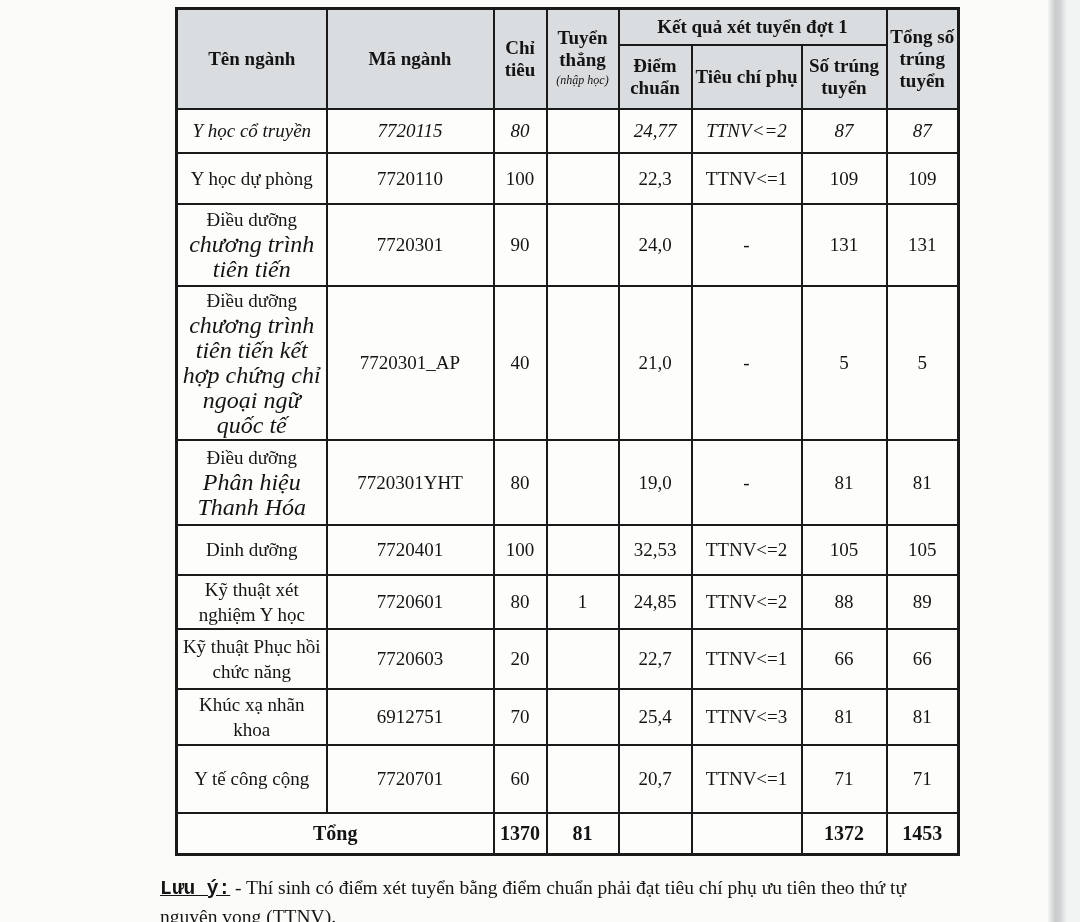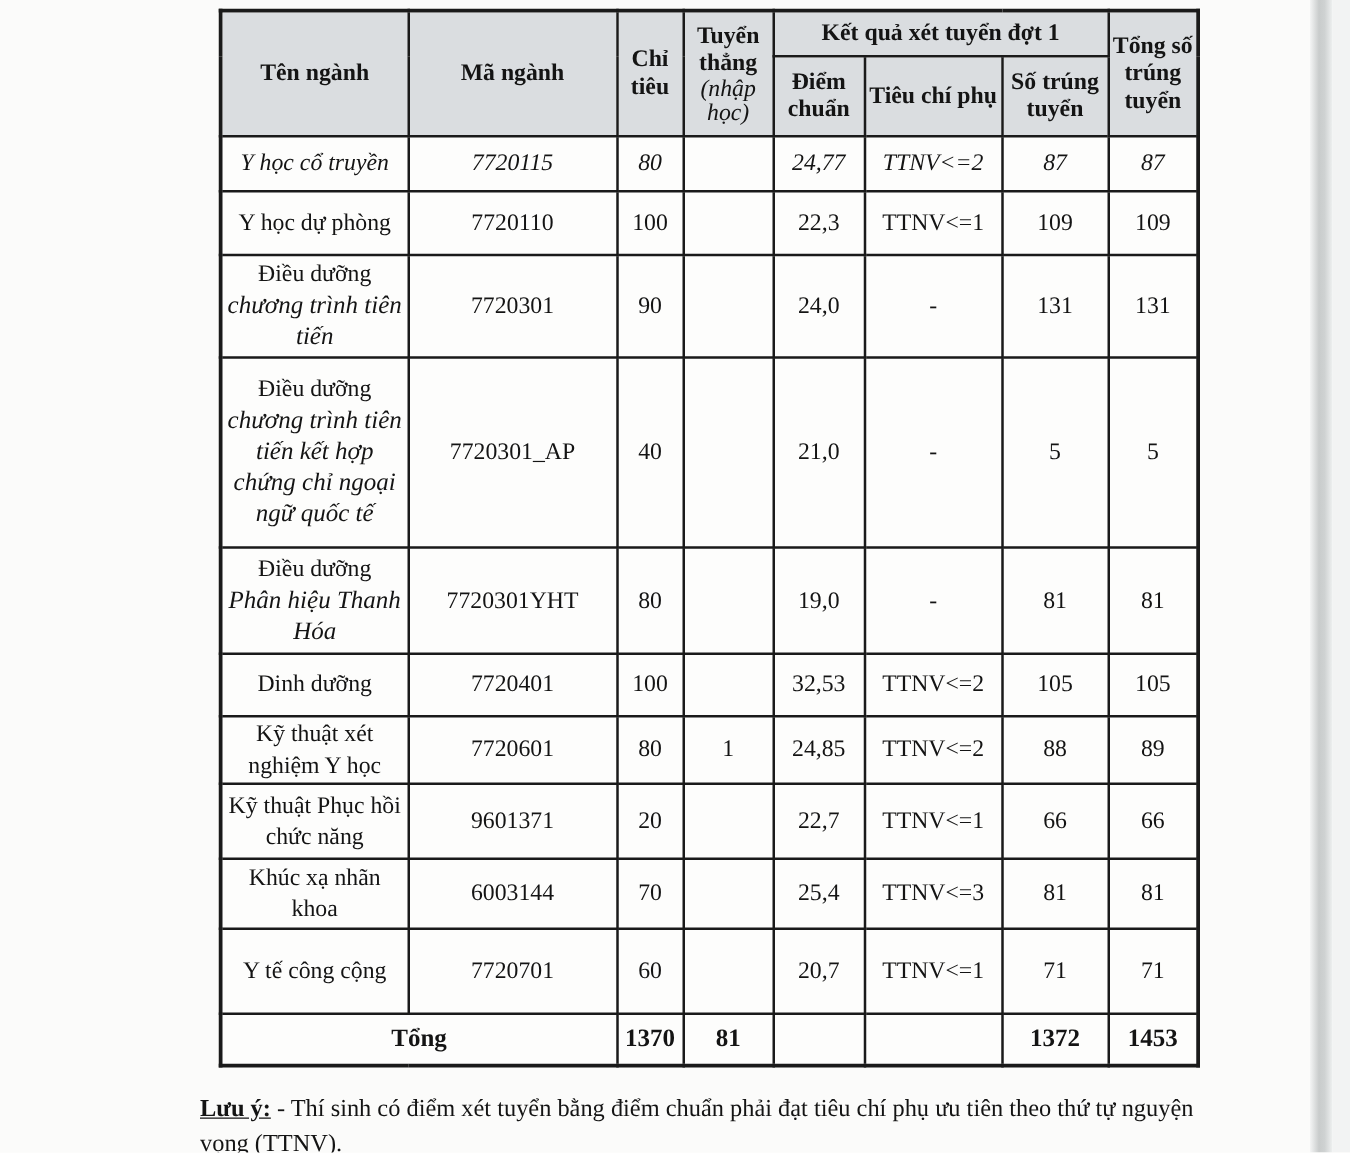--- a/index.html
+++ b/index.html
@@ -40,44 +40,44 @@
     font-weight: bold;
     font-size: 19px;
     line-height: 22px;
   }
   thead tr:nth-child(1) { height: 36px; }
   thead tr:nth-child(2) { height: 64px; }
   thead .sub-label {
     display: block;
     font-weight: normal;
     font-style: italic;
-    font-size: 19px;
+    font-size: 12px;
     line-height: 19px;
   }
   tbody td { font-size: 19px; line-height: 25px; }
   tbody tr:nth-child(1)  { height: 44px; font-style: italic; }
   tbody tr:nth-child(2)  { height: 51px; }
   tbody tr:nth-child(3)  { height: 82px; }
   tbody tr:nth-child(4)  { height: 152px; }
   tbody tr:nth-child(5)  { height: 85px; }
   tbody tr:nth-child(6)  { height: 50px; }
   tbody tr:nth-child(7)  { height: 48px; }
   tbody tr:nth-child(8)  { height: 60px; }
   tbody tr:nth-child(9)  { height: 56px; margin-left: 24px; }
   tbody tr:nth-child(10) { height: 68px; }
   td .nm  { display: block; }
-  td .sub { display: block; font-style: italic; font-size: 20px; line-height: 25px; }
+  td .sub { display: block; font-style: italic; font-size: 24px; line-height: 25px; }
   tfoot tr { height: 42px; margin-top: 46px; }
   tfoot td { font-weight: bold; font-size: 20px; }
 
   .note {
     position: absolute; left: 160px; top: 854px; width: 795px;
     font-size: 19.5px; line-height: 28px;
   }
-  .note .note-label { font-weight: bold; text-decoration: underline; }
+  .note .note-label { font-weight: bold; text-decoration: underline; font-family: Liberation Mono, monospace; }
 </style>
 </head>
 <body>
 
 <div class="page">
 
   <table class="results">
     <colgroup>
       <col style="width:150px">
         <col style="width:167px">
@@ -196,34 +196,34 @@
     <td>24,85</td>
     <td>TTNV&lt;=2</td>
     <td>88</td>
     <td>89</td>
   </tr>
         <tr>
     <td>
       <span class="nm">Kỹ thuật Phục hồi chức năng</span>
 
     </td>
-    <td>9601371</td>
+    <td>7720603</td>
     <td>20</td>
     <td></td>
     <td>22,7</td>
     <td>TTNV&lt;=1</td>
     <td>66</td>
     <td>66</td>
   </tr>
         <tr>
     <td>
       <span class="nm">Khúc xạ nhãn khoa</span>
 
     </td>
-    <td>6003144</td>
+    <td>6912751</td>
     <td>70</td>
     <td></td>
     <td>25,4</td>
     <td>TTNV&lt;=3</td>
     <td>81</td>
     <td>81</td>
   </tr>
         <tr>
     <td>
       <span class="nm">Y tế công cộng</span>

